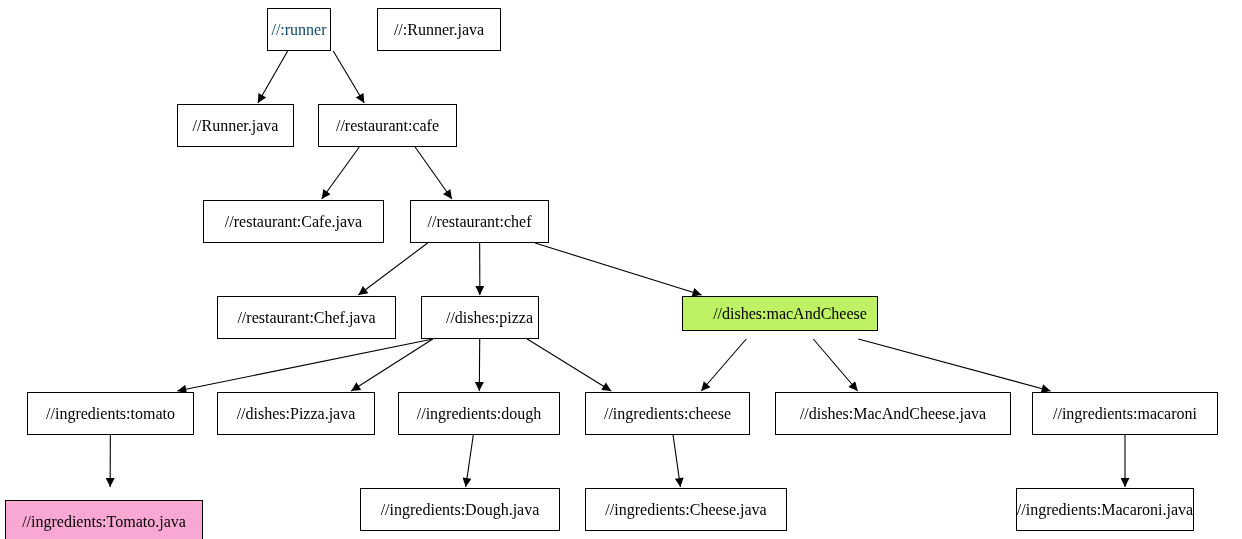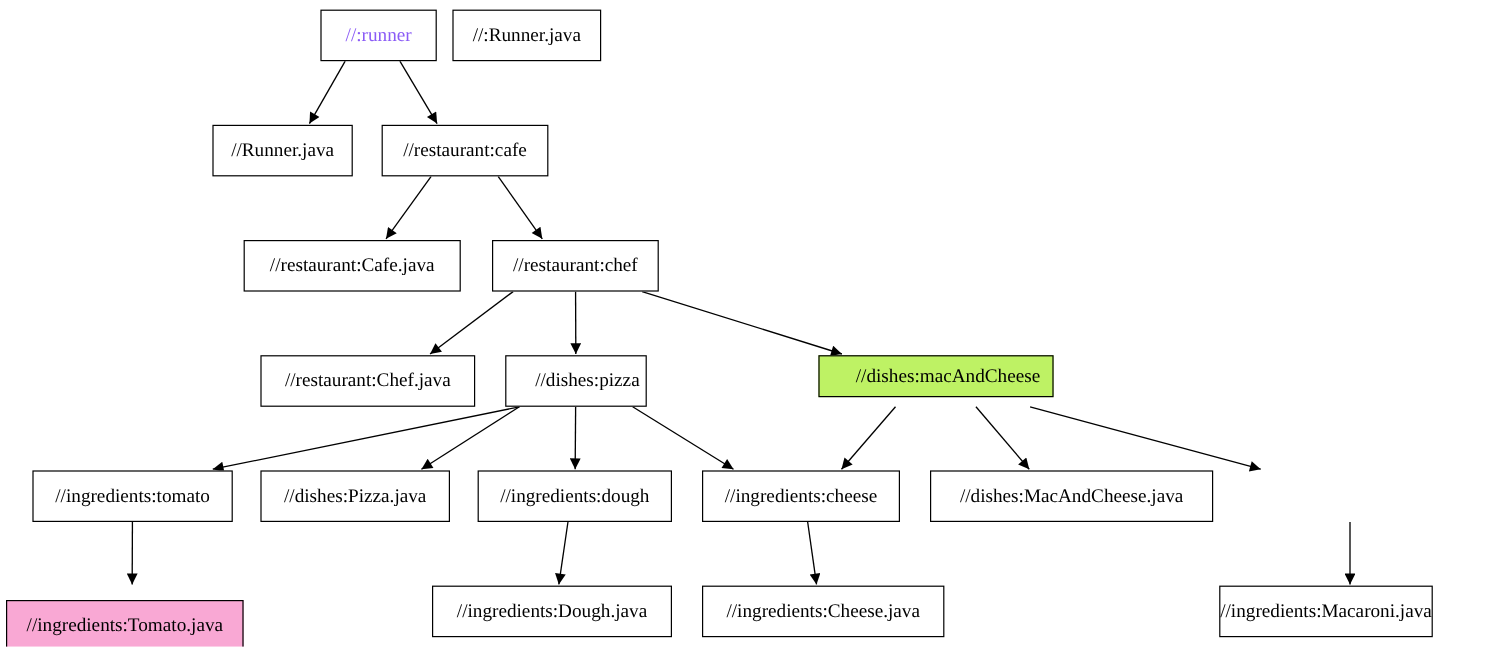--- a/index.html
+++ b/index.html
@@ -46,31 +46,32 @@
       <line x1="479.7" y1="339" x2="479.3" y2="391" class="edge-line" stroke="#000000" marker-end="url(#arrow)"></line>
       <line x1="527.2" y1="339" x2="611.25" y2="391" class="edge-line" stroke="#000000" marker-end="url(#arrow)"></line>
       <line x1="746.25" y1="339" x2="701.25" y2="391" class="edge-line" stroke="#000000" marker-end="url(#arrow)"></line>
       <line x1="813.3" y1="339" x2="857.7" y2="391" class="edge-line" stroke="#000000" marker-end="url(#arrow)"></line>
       <line x1="858.4" y1="339" x2="1050.6" y2="391" class="edge-line" stroke="#000000" marker-end="url(#arrow)"></line>
       <line x1="110.35" y1="435" x2="110.15" y2="487" class="edge-line" stroke="#000000" marker-end="url(#arrow)"></line>
       <line x1="473.3" y1="435" x2="465.7" y2="487" class="edge-line" stroke="#000000" marker-end="url(#arrow)"></line>
       <line x1="673.05" y1="435" x2="680.45" y2="487" class="edge-line" stroke="#000000" marker-end="url(#arrow)"></line>
       <line x1="1125" y1="435" x2="1125" y2="487" class="edge-line" stroke="#000000" marker-end="url(#arrow)"></line>
     </svg>
-    <div class="node" style="left: 267px; top: 8px; width: 97px; height: 43px; background: rgb(255, 255, 255); border-color: rgb(0, 0, 0); color: #8b5cf6;">//:runner</div>
+    <div class="node" style="left: 267px; top: 8px; width: 64px; height: 43px; background: rgb(255, 255, 255); border-color: rgb(0, 0, 0); color: #0c4a6e;">//:runner</div>
     <div class="node" style="left: 377px; top: 8px; width: 124px; height: 43px; background: rgb(255, 255, 255); border-color: rgb(0, 0, 0); color: rgb(0, 0, 0);">//:Runner.java</div>
     <div class="node" style="left: 177px; top: 104px; width: 117px; height: 43px; background: rgb(255, 255, 255); border-color: rgb(0, 0, 0); color: rgb(0, 0, 0);">//Runner.java</div>
     <div class="node" style="left: 318px; top: 104px; width: 139px; height: 43px; background: rgb(255, 255, 255); border-color: rgb(0, 0, 0); color: rgb(0, 0, 0);">//restaurant:cafe</div>
     <div class="node" style="left: 203px; top: 200px; width: 181px; height: 43px; background: rgb(255, 255, 255); border-color: rgb(0, 0, 0); color: rgb(0, 0, 0);">//restaurant:Cafe.java</div>
     <div class="node" style="left: 410px; top: 200px; width: 139px; height: 43px; background: rgb(255, 255, 255); border-color: rgb(0, 0, 0); color: rgb(0, 0, 0);">//restaurant:chef</div>
     <div class="node" style="left: 217px; top: 296px; width: 179px; height: 43px; background: rgb(255, 255, 255); border-color: rgb(0, 0, 0); color: rgb(0, 0, 0);">//restaurant:Chef.java</div>
     <div class="node" style="left: 421px; top: 296px; width: 118px; height: 43px; background: rgb(255, 255, 255); border-color: rgb(0, 0, 0); color: rgb(0, 0, 0); padding-left: 19px;">//dishes:pizza</div>
     <div class="node" style="left: 682px; top: 296px; width: 196px; height: 35px; background: #bef264; border-color: rgb(0, 0, 0); color: rgb(0, 0, 0); padding-left: 20px;">//dishes:macAndCheese</div>
     <div class="node" style="left: 27px; top: 392px; width: 167px; height: 43px; background: rgb(255, 255, 255); border-color: rgb(0, 0, 0); color: rgb(0, 0, 0);">//ingredients:tomato</div>
     <div class="node" style="left: 217px; top: 392px; width: 158px; height: 43px; background: rgb(255, 255, 255); border-color: rgb(0, 0, 0); color: rgb(0, 0, 0);">//dishes:Pizza.java</div>
     <div class="node" style="left: 398px; top: 392px; width: 162px; height: 43px; background: rgb(255, 255, 255); border-color: rgb(0, 0, 0); color: rgb(0, 0, 0);">//ingredients:dough</div>
     <div class="node" style="left: 585px; top: 392px; width: 165px; height: 43px; background: rgb(255, 255, 255); border-color: rgb(0, 0, 0); color: rgb(0, 0, 0);">//ingredients:cheese</div>
     <div class="node" style="left: 775px; top: 392px; width: 236px; height: 43px; background: rgb(255, 255, 255); border-color: rgb(0, 0, 0); color: rgb(0, 0, 0);">//dishes:MacAndCheese.java</div>
+    <div class="node" style="left: 1032px; top: 392px; width: 186px; height: 43px; background: rgb(255, 255, 255); border-color: rgb(0, 0, 0); color: rgb(0, 0, 0);">//ingredients:macaroni</div>
     <div class="node" style="left: 5px; top: 500px; width: 198px; height: 43px; background: #f9a8d4; border-color: rgb(0, 0, 0); color: rgb(0, 0, 0);">//ingredients:Tomato.java</div>
     <div class="node" style="left: 360px; top: 488px; width: 200px; height: 43px; background: rgb(255, 255, 255); border-color: rgb(0, 0, 0); color: rgb(0, 0, 0); text-align: right;">//ingredients:Dough.java</div>
     <div class="node" style="left: 585px; top: 488px; width: 202px; height: 43px; background: rgb(255, 255, 255); border-color: rgb(0, 0, 0); color: rgb(0, 0, 0);">//ingredients:Cheese.java</div>
     <div class="node" style="left: 1016px; top: 488px; width: 178px; height: 43px; background: rgb(255, 255, 255); border-color: rgb(0, 0, 0); color: rgb(0, 0, 0);">//ingredients:Macaroni.java</div>
   </div>
 
 </body></html>

